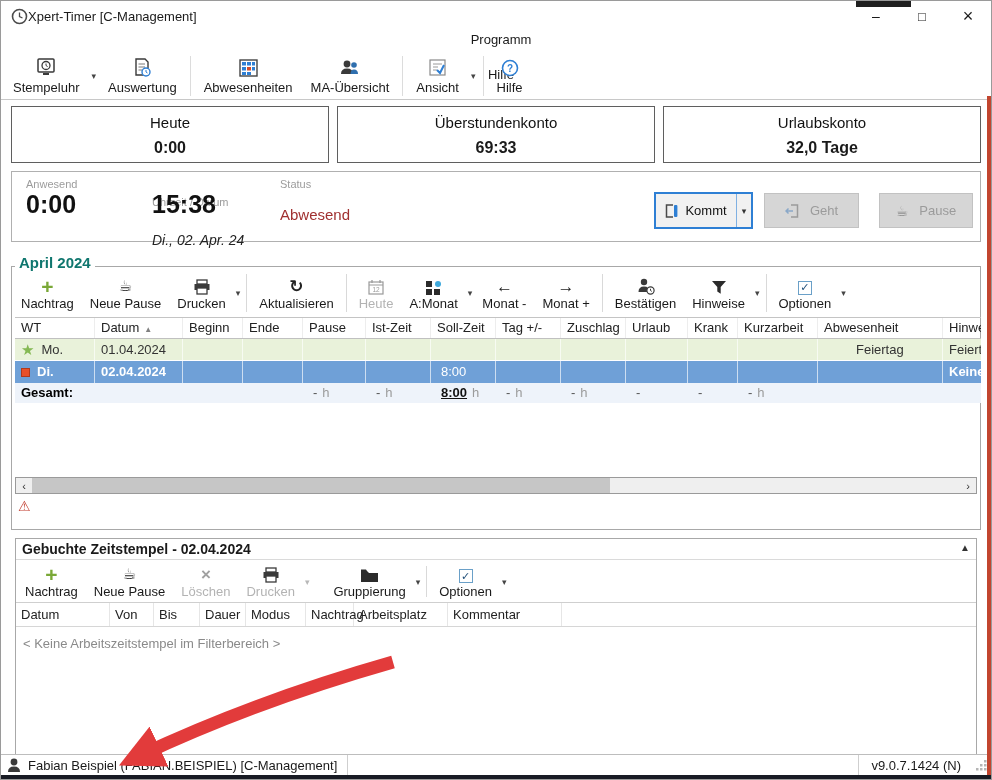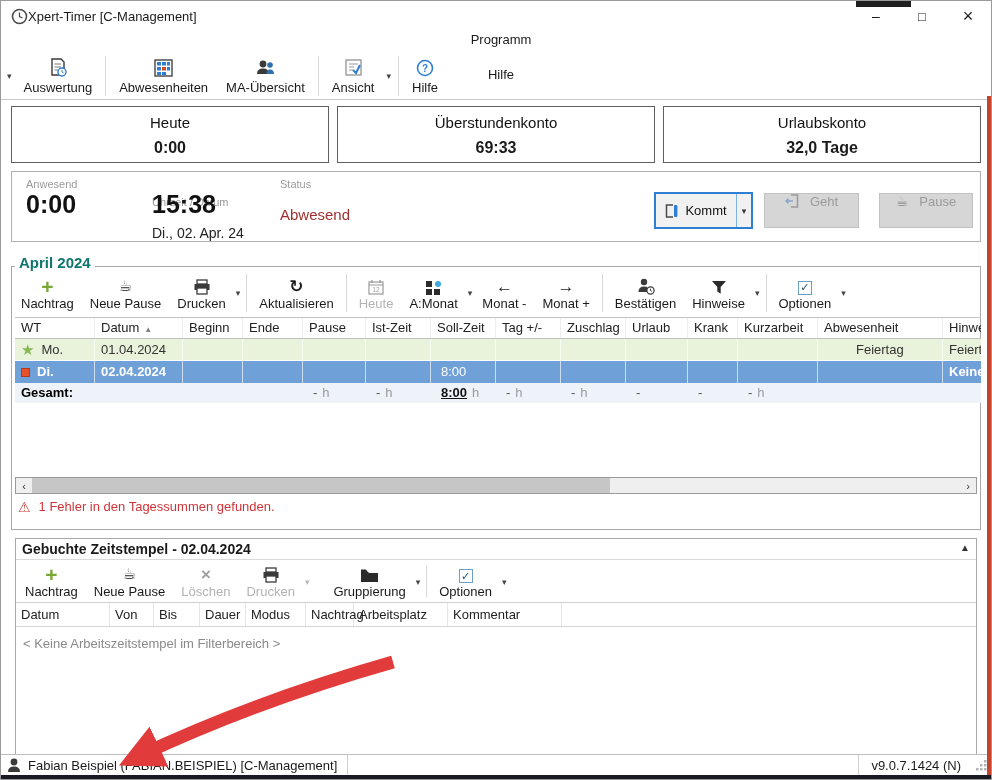--- a/index.html
+++ b/index.html
@@ -34,21 +34,21 @@
 
   
   .status-panel { position:relative; margin:8px 10px 0; border:1px solid #b0b0b0; height:71px; }
   .sp-label { position:absolute; font-size:11px; color:#9c9c9c; }
   .sp-big { position:absolute; font-size:25px; font-weight:bold; color:#111; }
   .sp-date { position:absolute; font-size:14px; color:#222; }
   .sp-status { position:absolute; font-size:15px; }
   .btn-kommt { position:absolute; left:642px; top:20px; width:99px; height:37px; border:2px solid #2e7fd4; background:#f1f1f1; display:flex; align-items:stretch; }
   .btn-kommt .bk-main { flex:1; display:flex; align-items:center; justify-content:center; gap:7px; font-size:13px; color:#111; }
   .btn-kommt .bk-split { width:15px; border-left:1px solid #7fb0e2; display:flex; align-items:center; justify-content:center; font-size:9px; color:#333; }
-  .btn-gray { position:absolute; top:21px; height:35px; background:#d6d6d6; border:1px solid #c2c2c2; color:#9b9b9b; font-size:13px; display:flex; justify-content:center; gap:11px; }
+  .btn-gray { position:absolute; top:21px; height:35px; background:#d6d6d6; border:1px solid #c2c2c2; color:#9b9b9b; font-size:13px; display:flex; align-items:center; justify-content:center; gap:11px; }
   .btn-geht { left:752px; width:95px; }
   .btn-pause { left:867px; width:94px; }
 
   
   .month-panel { position:relative; margin:24px 10px 0; border:1px solid #a8a8a8; height:264px; }
   .panel-title { position:absolute; top:-13px; left:3px; background:#fff; padding:0 4px; font-size:15px; font-weight:bold; color:#0f766e; }
 
   .mtoolbar { height:50px; display:flex; align-items:stretch; padding:2px 1px 0; }
   .mtb-item { display:flex; flex-direction:column; align-items:center; justify-content:center; gap:1px; padding:2px 8px; font-size:13px; color:#1a1a1a; }
   .mtb-item .micon { height:19px; display:flex; align-items:flex-end; justify-content:center; }
@@ -138,20 +138,31 @@
     </div>
   </div>
   <div class="artifact-top"></div>
 
   <div class="menubar">
     <span class="menu-item">Programm</span>
     <span class="menu-item">Hilfe</span>
   </div>
 
   <div class="toolbar">
+    <div class="tb-item">
+      <span class="ticon">
+        <svg width="22" height="19" viewBox="0 0 22 19">
+            <rect x="3" y="1" width="16" height="13" rx="1" fill="#fff" stroke="#3a3a3a" stroke-width="1.5"></rect>
+            <circle cx="11" cy="7.5" r="4" fill="none" stroke="#3a3a3a" stroke-width="1.3"></circle>
+            <path d="M11 5.5 V7.5 L12.6 8.6" stroke="#3a3a3a" stroke-width="1" fill="none"></path>
+            <rect x="8" y="15" width="6" height="2" fill="#3a3a3a"></rect>
+          </svg>
+      </span>
+      <span>Stempeluhr</span>
+    </div>
     <span class="tb-drop">▾</span>
     <div class="tb-item">
       <span class="ticon">
         <svg width="20" height="20" viewBox="0 0 20 20">
             <path d="M4 1 H13 L16 4 V17 H4 Z" fill="#fff" stroke="#3a3a3a" stroke-width="1.4"></path>
             <path d="M6.5 6 H13 M6.5 9 H13 M6.5 12 H10" stroke="#7a7a7a" stroke-width="1"></path>
             <circle cx="14" cy="14" r="4" fill="#fff" stroke="#2e7fd4" stroke-width="1.4"></circle>
             <path d="M14 12 V14 L15.5 15" stroke="#2e7fd4" stroke-width="1" fill="none"></path>
           </svg>
       </span>
@@ -222,21 +233,21 @@
       <div class="sb-title">Urlaubskonto</div>
       <div class="sb-value">32,0 Tage</div>
     </div>
   </div>
 
   <div class="status-panel">
     <span class="sp-label" style="left:14px; top:6px;">Anwesend</span>
     <span class="sp-big" style="left:14px; top:18px;">0:00</span>
     <span class="sp-label" style="left:140px; top:24px;">Uhrzeit / Datum</span>
     <span class="sp-big" style="left:140px; top:18px;">15:38</span>
-    <span class="sp-date" style="left:140px; top:53px;">Di., 02. Apr. 24</span>
+    <span class="sp-date" style="left:140px; top:60px;font-style:italic;">Di., 02. Apr. 24</span>
     <span class="sp-label" style="left:268px; top:6px;">Status</span>
     <span class="sp-status" style="left:268px; top:34px; color:#a03030;">Abwesend</span>
 
     <div class="btn-kommt">
       <span class="bk-main">
         <span>
           <svg width="13" height="14" viewBox="0 0 13 14">
               <path d="M8 1 H1.5 V13 H8" stroke="#4a4a4a" stroke-width="1.5" fill="none"></path>
               <rect x="9" y="1" width="3.4" height="12" rx="1" fill="#2e7fd4"></rect>
             </svg>
@@ -439,21 +450,20 @@
 
     <div class="mscroll">
       <span class="ms-btn">‹</span>
       <span class="ms-thumb"></span>
       <span class="ms-track"></span>
       <span class="ms-btn">›</span>
     </div>
 
     <div class="error-row">
       <span class="warn-ic">⚠</span>
-      <span>1 Fehler in den Tagessummen gefunden.</span>
     </div>
   </div>
 
   <div class="stamps-panel">
     <div class="st-header">Gebuchte Zeitstempel - 02.04.2024</div>
     <span class="st-collapse">▲</span>
 
     <div class="stoolbar">
       <div class="mtb-item">
         <span class="micon">

